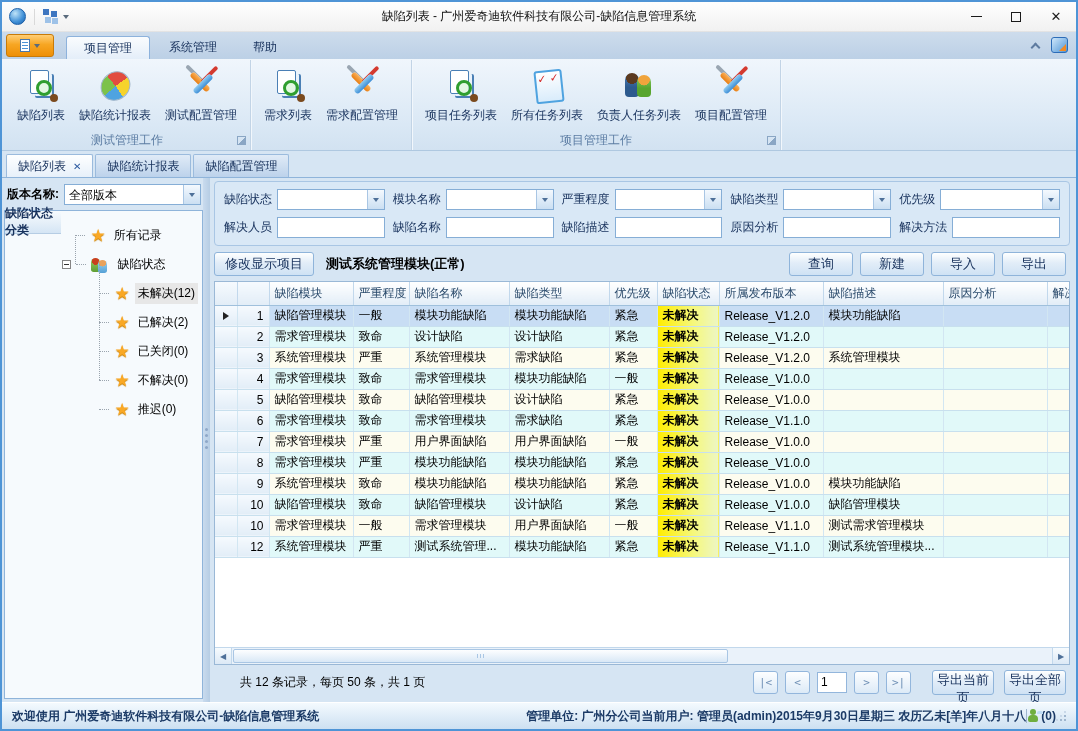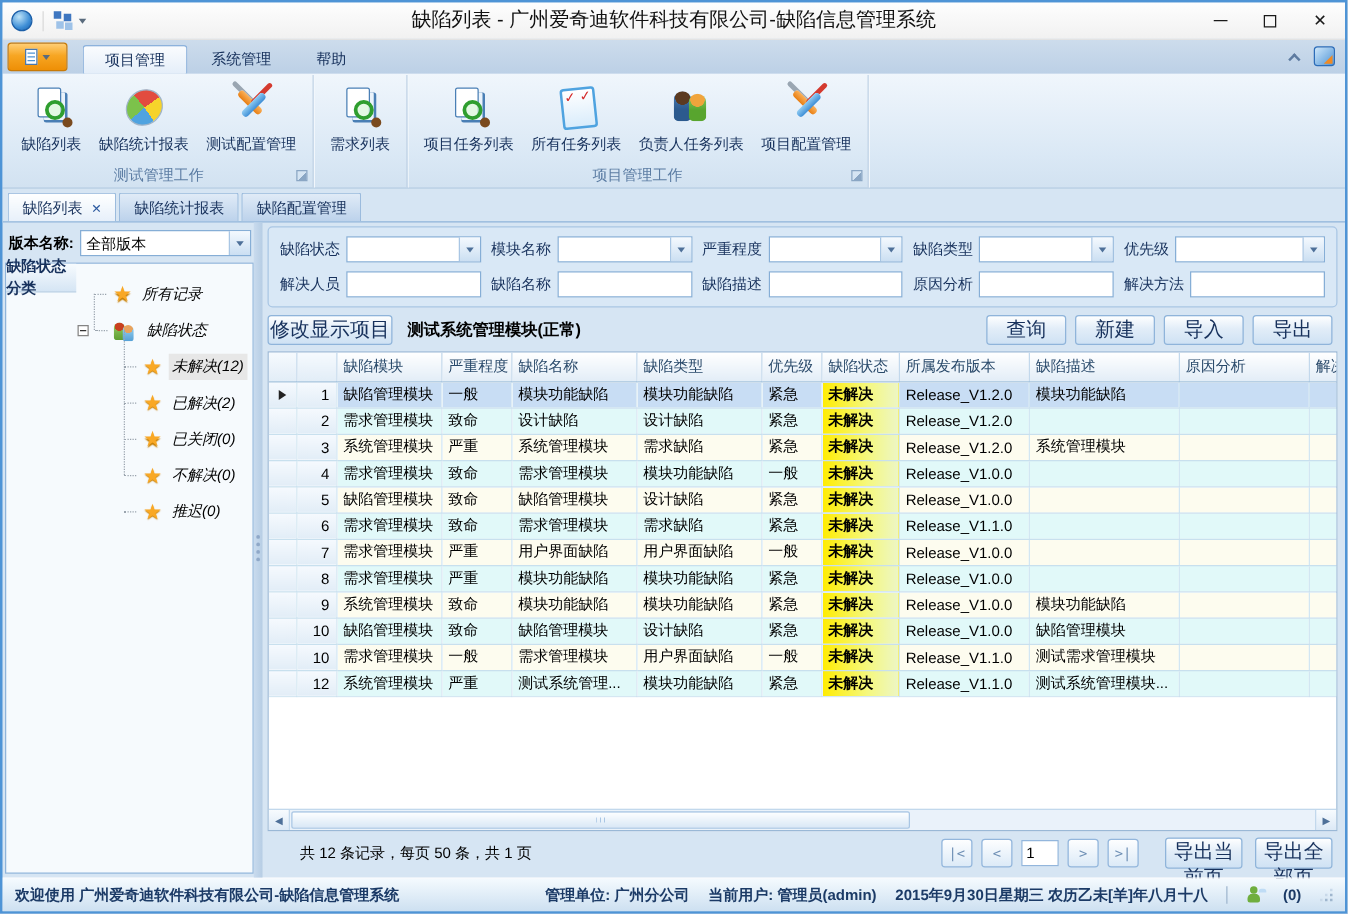--- a/index.html
+++ b/index.html
@@ -15,21 +15,21 @@
   .qat{ display:flex; align-items:center; padding-left:7px; gap:5px; z-index:2; }
   .globe-icon{ width:17px; height:17px; border-radius:50%; border:1px solid #1C5FA8;
     background:radial-gradient(circle at 35% 30%, #BEE3F8, #3E8ED6 60%, #1C5FA8); }
   .qat-sep{ width:1px; height:16px; background:#D9D9D9; margin:0 3px; }
   .grid-icon{ width:15px; height:15px; position:relative; }
   .grid-icon::before{ content:""; position:absolute; left:0; top:0; width:6px; height:6px; background:#3E76C0;
     box-shadow:8px 2px 0 #3E76C0, 2px 8px 0 #9EC2E8; }
   .grid-icon::after{ content:""; position:absolute; left:9px; top:9px; width:6px; height:6px; background:#9EC2E8; }
   .caret-down-icon{ width:0; height:0; border-left:3px solid transparent; border-right:3px solid transparent;
     border-top:4px solid #5A6B7D; display:inline-block; }
-  .window-title{ position:absolute; left:0; right:0; text-align:center; font-size:16px; color:#111; }
+  .window-title{ position:absolute; left:0; right:0; text-align:center; font-size:12px; color:#111; }
   .win-controls{ margin-left:auto; display:flex; height:100%; z-index:2; }
   .win-btn{ width:40px; display:flex; align-items:center; justify-content:center; }
   .minimize-glyph{ width:11px; height:1px; background:#1A1A1A; display:block; }
   .maximize-glyph{ width:10px; height:10px; border:1px solid #1A1A1A; display:block; }
   .close-glyph{ font-size:13px; color:#1A1A1A; line-height:1; }
 
   
   .ribbon-tabrow{ height:27px; background:linear-gradient(#CDDCEC,#BCD0E6); display:flex; align-items:flex-end;
     padding:0 8px 0 4px; flex:0 0 auto; }
   .app-button{ width:48px; height:23px; margin:0 12px 2px 0; border-radius:3px;
@@ -112,21 +112,21 @@
   .combo-value{ flex:1; font-size:12px; padding:2px 4px; color:#000; overflow:hidden; white-space:nowrap; }
   .combo-caret{ width:17px; background:linear-gradient(#F4F9FE,#CBDFF2); border-left:1px solid #A9C6E4;
     display:flex; align-items:center; justify-content:center; }
   .combo-caret::before{ content:""; width:0; height:0; border-left:3px solid transparent;
     border-right:3px solid transparent; border-top:4px solid #4E7099; }
 
   .side-panel{ flex:1; border:1px solid #8FB4DA; background:#F6FAFD; display:flex; 
     margin-top:2px; min-height:0; }
   .panel-header{ height:23px; background:linear-gradient(#F7FBFE,#D5E5F4); border-bottom:1px solid #B6CDE4;
     display:flex; align-items:center; justify-content:center; font-weight:bold; font-size:12px; color:#17315C; }
-  .tree{ flex:1; padding:10px 4px 4px 6px; position:relative;font-style:italic; }
+  .tree{ flex:1; padding:10px 4px 4px 6px; position:relative; }
   .tree::before{ content:""; position:absolute; left:14px; top:24px; height:29px; border-left:1px dotted #9AA4AE; }
   .tree::after{ content:""; position:absolute; left:38px; top:53px; height:116px; border-left:1px dotted #9AA4AE; }
   .tree-row{ height:29px; display:flex; align-items:center; gap:5px; font-size:12px; color:#000; }
   .tree-row.lvl1{ padding-left:8px; }
   .tree-row.lvl2{ padding-left:32px; }
   .t-stub{ width:10px; border-top:1px dotted #9AA4AE; flex:0 0 auto; }
   .expander-icon{ width:9px; height:9px; border:1px solid #848484; background:#fff; position:relative; flex:0 0 auto; margin-left:-13px; }
   .expander-icon::before{ content:""; position:absolute; left:1px; top:3px; width:5px; height:1px; background:#333; }
   .star-icon{ color:#F9A825; font-size:17px; line-height:1; text-shadow:0 1px 1px #C77E00; flex:0 0 auto; }
   .star-icon::before{ content:"★"; }
@@ -146,21 +146,21 @@
   .main{ flex:1; display:flex; flex-direction:column; min-width:0; padding:3px 4px 0 2px; }
   .filter-panel{ border:1px solid #A9C6E4; border-radius:4px; background:#D9E8F6; padding:7px 9px;
     display:flex; flex-direction:column; gap:7px; margin:0 2px 5px; flex:0 0 auto; }
   .filter-row{ display:flex; align-items:center; gap:8px; }
   .filter-field{ display:flex; align-items:center; gap:5px; flex:1; min-width:0; }
   .filter-label{ font-size:12px; color:#17315C; white-space:nowrap; }
   .filter-field .combo{ flex:1; min-width:0; }
   .filter-input{ flex:1; min-width:0; height:21px; border:1px solid #86AED6; background:#fff; font-size:12px; padding:0 4px; }
 
   .toolbar-row{ display:flex; align-items:center; gap:12px; margin:1px 4px 5px 2px; flex:0 0 auto; }
-  .btn{ height:24px; border:1px solid #8FB4DA; border-radius:3px; color:#17315C; font-size:16px;
+  .btn{ height:24px; border:1px solid #8FB4DA; border-radius:3px; color:#17315C; font-size:13px;
     background:linear-gradient(#FEFFFF,#E2EDF8 45%,#CFE2F4); font-family:inherit; }
   .btn-modify{ width:100px; }
   .system-label{ font-weight:bold; font-size:13px; color:#000; }
   .toolbar-actions{ margin-left:auto; display:flex; gap:7px; padding-right:2px; }
   .toolbar-actions .btn{ width:64px; }
 
   .grid-box{ flex:1; margin:0 2px; border:1px solid #9AB8D6; background:#fff; display:flex; flex-direction:column;
     min-height:0; overflow:hidden; }
   .grid-scroll{ overflow:hidden; flex:0 0 auto; }
   table.grid{ border-collapse:collapse; table-layout:fixed; width:922px; }
@@ -195,21 +195,21 @@
   .pg-btn{ width:25px; height:23px; border:1px solid #93B6DC; border-radius:3px; color:#6E8FB5;
     background:linear-gradient(#FDFEFF,#DCEAF7); font-size:11px; font-family:"DejaVu Sans Mono",monospace; }
   .pg-input{ width:30px; height:21px; border:1px solid #93B6DC; font-size:12px; padding:0 3px; }
   .pager-exports{ display:flex; gap:10px; margin-left:14px; }
   .pager-exports .btn{ width:62px; height:25px; }
 
   
   .statusbar{ height:27px; background:linear-gradient(#F4FAFE,#CDE0F1); border-top:1px solid #FFFFFF;
     display:flex; align-items:center; padding:0 10px; font-size:12px; font-weight:bold; color:#1B3A66;
     gap:15px; flex:0 0 auto; }
-  .sb-right{ margin-left:auto; display:flex; align-items:center; gap:15px; }
+  .sb-right{ margin-left:auto; display:flex; align-items:center; }
   .sb-sep{ width:1px; height:14px; background:#9FB6CE; }
   .person-icon{ width:14px; height:14px; position:relative; }
   .person-icon::before{ content:""; position:absolute; left:3px; top:0; width:6px; height:6px; border-radius:50%;
     background:#6FAE3E; }
   .person-icon::after{ content:""; position:absolute; left:1px; top:6px; width:10px; height:7px;
     border-radius:4px 4px 2px 2px; background:#6FAE3E; box-shadow:7px -6px 0 -2px #BFDCF5; }
   .grip-icon{ width:10px; height:10px; position:relative; }
   .grip-icon::before{ content:""; position:absolute; right:0; bottom:0; width:2px; height:2px; background:#9FB6CE;
     box-shadow:-4px 0 0 #9FB6CE, 0 -4px 0 #9FB6CE, -8px 0 0 #C9D9E9, 0 -8px 0 #C9D9E9, -4px -4px 0 #C9D9E9; }
 </style>
@@ -274,20 +274,24 @@
         <div class="rg-label">
           <span>测试管理工作</span>
           <span class="dialog-launcher-icon"></span>
         </div>
       </div>
       <div class="ribbon-group">
         <div class="rg-buttons">
           <div class="ribbon-btn">
             <span class="rb-icon doc-search-icon"></span>
             <span class="rb-label">需求列表</span>
+          </div>
+          <div class="ribbon-btn">
+            <span class="rb-icon tools-icon"></span>
+            <span class="rb-label">需求配置管理</span>
           </div>
         </div>
       </div>
       <div class="ribbon-group">
         <div class="rg-buttons">
           <div class="ribbon-btn">
             <span class="rb-icon doc-search-icon"></span>
             <span class="rb-label">项目任务列表</span>
           </div>
           <div class="ribbon-btn">

